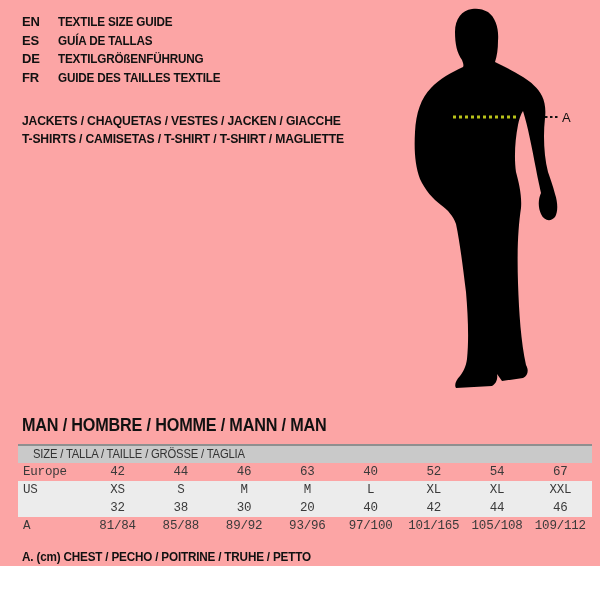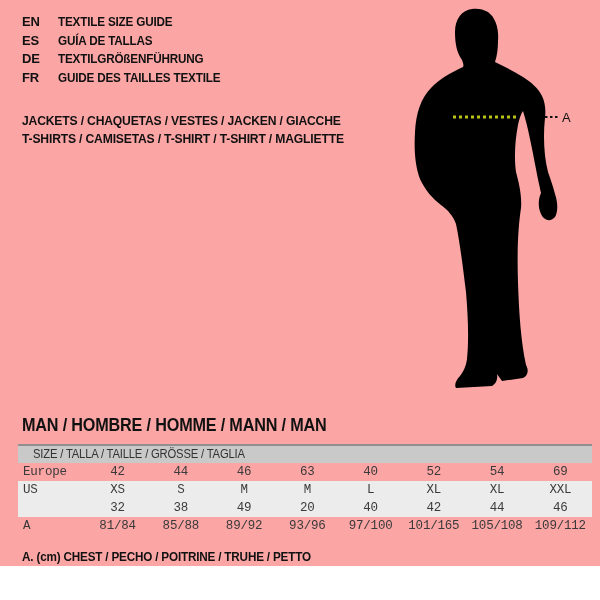--- a/index.html
+++ b/index.html
@@ -124,40 +124,40 @@
 
     <div class="st-row">
       <div class="st-cell label">Europe</div>
       <div class="st-cell">42</div>
       <div class="st-cell">44</div>
       <div class="st-cell">46</div>
       <div class="st-cell">63</div>
       <div class="st-cell">40</div>
       <div class="st-cell">52</div>
       <div class="st-cell">54</div>
-      <div class="st-cell">69</div>
+      <div class="st-cell">67</div>
     </div>
 
     <div class="st-row shaded">
       <div class="st-cell label">US</div>
       <div class="st-cell">XS</div>
       <div class="st-cell">S</div>
       <div class="st-cell">M</div>
       <div class="st-cell">M</div>
       <div class="st-cell">L</div>
       <div class="st-cell">XL</div>
       <div class="st-cell">XL</div>
       <div class="st-cell">XXL</div>
     </div>
 
     <div class="st-row shaded">
       <div class="st-cell label"></div>
       <div class="st-cell">32</div>
       <div class="st-cell">38</div>
-      <div class="st-cell">49</div>
+      <div class="st-cell">30</div>
       <div class="st-cell">20</div>
       <div class="st-cell">40</div>
       <div class="st-cell">42</div>
       <div class="st-cell">44</div>
       <div class="st-cell">46</div>
     </div>
 
     <div class="st-row">
       <div class="st-cell label">A</div>
       <div class="st-cell">81/84</div>

